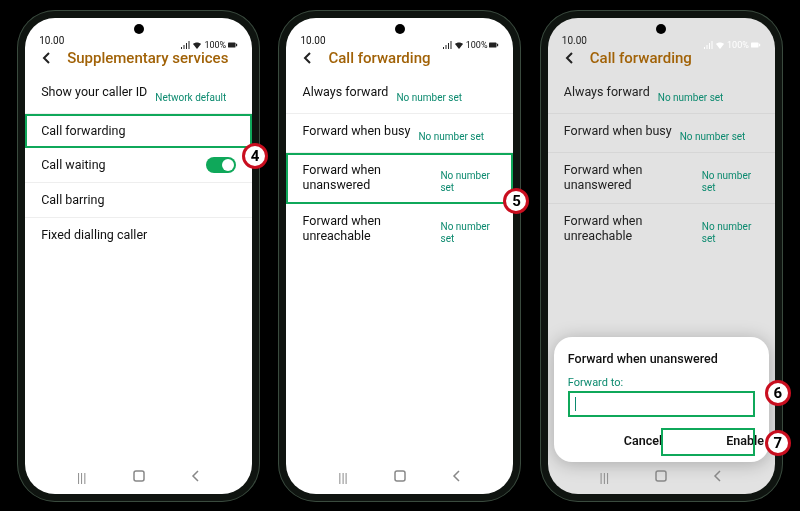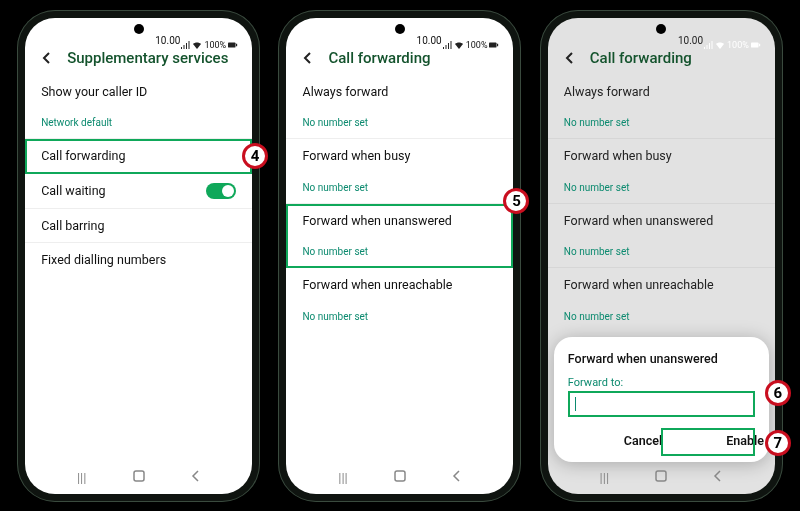--- a/index.html
+++ b/index.html
@@ -36,51 +36,51 @@
     top: 14px;
     left: 50%;
     transform: translateX(-50%);
     width: 10px; height: 10px;
     background: #000;
     border-radius: 50%;
     z-index: 50;
   }
   .status-bar {
     display: flex;
-    justify-content: flex-end;
+    justify-content: space-between;
     align-items: center;
     padding: 23px 14px 2px;
     font-size: 10px;
     color: #111;
     height: 24px;
   }
   .status-right { display: flex; align-items: center; gap: 2px; font-size: 9px; margin-top: 8px; }
   .status-right svg { width: 10px; height: 10px; }
   .header {
     display: flex;
     align-items: center;
     padding: 6px 14px 8px;
     gap: 12px;
   }
   .back-icon { width: 16px; height: 16px; display:flex; align-items:center; justify-content:center; }
   .back-icon svg { width: 14px; height: 14px; stroke: #222; stroke-width: 2; fill: none; }
-  .header-title { font-size: 15px; font-weight: 500; color: #14532d; }
+  .header-title { font-size: 15px; font-weight: 500; color: #a16207; }
   .content { padding: 0 0; }
   .row {
     padding: 9px 16px;
     border-bottom: 1px solid #eee;
     position: relative;
     display: flex;
     align-items: center;
     justify-content: space-between;
   }
   .row.last { border-bottom: none; }
-  .row-text { display: flex; flex-direction: column; gap: 18px; }
+  .row-text { display: flex; flex-direction: row; gap: 8px; }
   .row-label { font-size: 12.5px; color: #111; line-height: 1.25; }
-  .row-sub { font-size: 10px; color: #0c8a6f; line-height: 1.2; }
+  .row-sub { font-size: 10px; color: #0c8a6f; line-height: 1.2; margin-top: 8px; }
   .highlight {
     outline: 2.5px solid #0fa85a;
     outline-offset: -2px;
   }
   .toggle {
     width: 30px; height: 16px; border-radius: 8px;
     background: #0fa85a; position: relative;
   }
   .toggle::after {
     content: ''; position: absolute; right: 2px; top: 2px;
@@ -190,21 +190,21 @@
         </div>
         <div class="toggle"></div>
       </div>
       <div class="row">
         <div class="row-text">
           <span class="row-label">Call barring</span>
         </div>
       </div>
       <div class="row last">
         <div class="row-text">
-          <span class="row-label">Fixed dialling numbers</span>
+          <span class="row-label">Fixed dialling caller</span>
         </div>
       </div>
     </div>
     <div class="nav-bar">
       <span class="nav-btn">|||</span>
       <span class="nav-btn"><svg viewBox="0 0 14 14">
             <rect x="2" y="2" width="10" height="10" rx="2"></rect>
           </svg></span>
       <span class="nav-btn"><svg viewBox="0 0 14 14">
             <polyline points="9,2 4,7 9,12"></polyline>

